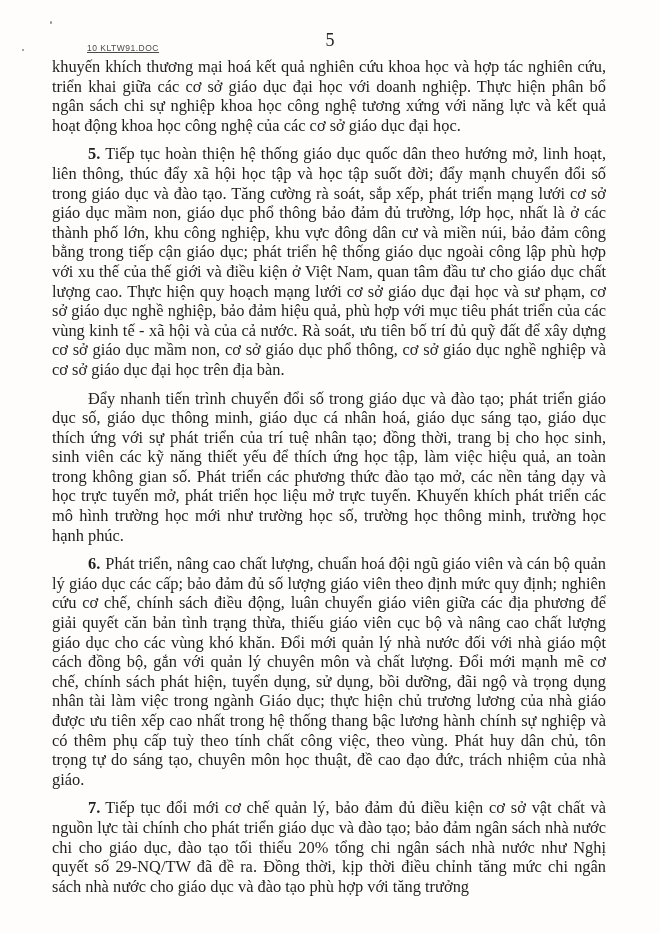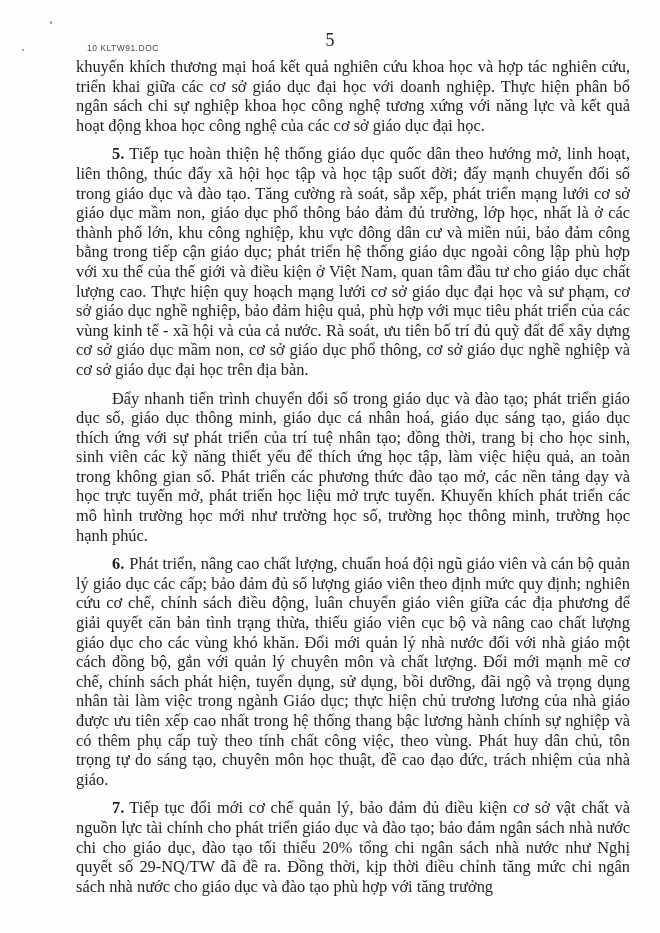--- a/index.html
+++ b/index.html
@@ -31,34 +31,35 @@
     height: 30px;
   }
   .doc-ref {
     position: absolute;
     left: 87px;
     top: 13px;
     font-family: "Liberation Sans", "DejaVu Sans", sans-serif;
     font-size: 8.5px;
     letter-spacing: 0.5px;
     color: #4a4a4a;
+    text-decoration: underline;
   }
   .page-number {
     position: absolute;
     left: 0;
     right: 0;
     top: 0;
     text-align: center;
     font-size: 18px;
     color: #242424;
   }
   .body-text {
     position: absolute;
     top: 57px;
-    left: 76px;
+    left: 52px;
     width: 554px;
     font-size: 16.4px;
     line-height: 19.6px;
     text-align: justify;
     text-justify: inter-word;
   }
   .para {
     margin: 0 0 9px 0;
   }
   .para.indented {

